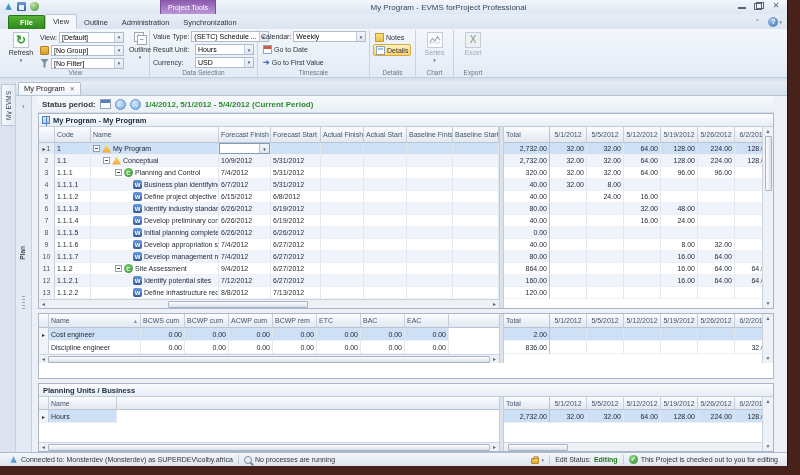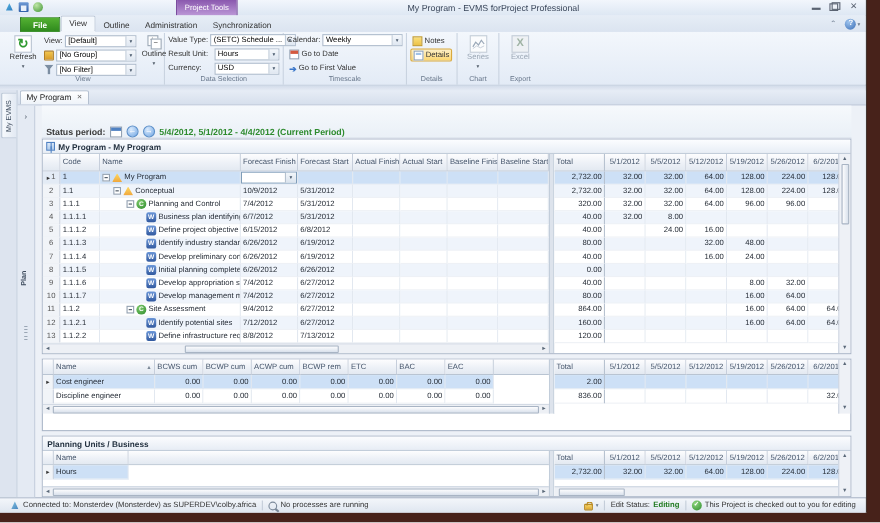--- a/index.html
+++ b/index.html
@@ -19,21 +19,21 @@
   .ptools-tab{position:absolute;left:160px;top:0;width:56px;height:14px;background:linear-gradient(#8a58ae,#bb97d6);color:#fff;font-size:7px;display:flex;align-items:center;justify-content:center;border-left:1px solid #7b4c9e;border-right:1px solid #7b4c9e;}
   .win-title{position:absolute;left:230px;right:120px;top:0;height:14px;display:flex;align-items:center;justify-content:center;font-size:8px;color:#39465a;white-space:nowrap;}
   .winbtns{position:absolute;right:6px;top:2px;display:flex;gap:7px;align-items:center;}
   .wb{width:10px;height:8px;position:relative;display:inline-block;}
   .wb-min::after{content:'';position:absolute;left:1px;right:1px;bottom:1px;height:2px;background:#5a6372;}
   .wb-rest::before{content:'';position:absolute;left:0;bottom:0;width:6px;height:5px;border:1px solid #5a6372;background:#eef2f8;}
   .wb-rest::after{content:'';position:absolute;right:0;top:0;width:6px;height:5px;border:1px solid #5a6372;}
   .wb-close{font-size:8px;line-height:8px;color:#5a6372;text-align:center;}
 
   
-  .tabrow{height:15px;background:linear-gradient(#e6edf6,#dbe4f0);display:flex;align-items:flex-end;padding-left:18px;position:relative;flex:none;}
+  .tabrow{height:15px;background:linear-gradient(#e6edf6,#dbe4f0);display:flex;align-items:flex-end;padding-left:8px;position:relative;flex:none;}
   .rtab{font-size:7.5px;color:#333;padding:2px 7px 2px;white-space:nowrap;}
   .rtab.file{background:linear-gradient(#55b233,#2d881c);color:#fff;font-weight:bold;border-radius:2px 2px 0 0;padding:2px 11px;border:1px solid #247414;border-bottom:none;}
   .rtab.active{background:#f4f8fc;border:1px solid #bcc7d6;border-bottom:1px solid #f4f8fc;border-radius:2px 2px 0 0;}
   .tabrow-right{position:absolute;right:5px;top:3px;display:flex;gap:8px;align-items:center;}
   .ic-collapse{font-size:7px;color:#6b7a8c;}
   .ic-help{width:10px;height:10px;border-radius:50%;background:radial-gradient(circle at 35% 30%,#9ec4ee,#3a6db5);color:#fff;font-size:7px;font-weight:bold;text-align:center;line-height:10px;}
   .ic-dd{font-size:5px;color:#6b7a8c;}
 
   
   .ribbon{height:49px;background:linear-gradient(#f3f7fc,#e3ebf6);border-bottom:1px solid #c3cedd;display:flex;padding:1px 0 0 2px;flex:none;}
@@ -83,21 +83,21 @@
   .doctab{background:linear-gradient(#ffffff,#eef3f9);border:1px solid #b4c0d0;border-bottom:none;border-radius:2px 2px 0 0;font-size:7.5px;color:#222;padding:1px 5px 2px;display:flex;align-items:center;gap:5px;}
   .doctab .x{color:#666;font-size:6px;line-height:6px;}
   .content-body{flex:1;display:flex;min-height:0;background:#edf1f7;}
   .plan-strip{width:16px;flex:none;background:#e4eaf3;border-right:1px solid #c6d0de;position:relative;}
   .plan-collapse{position:absolute;top:5px;left:2px;width:11px;height:11px;font-size:7px;color:#44505e;text-align:center;line-height:11px;}
   .plan-label{position:absolute;top:150px;left:3px;font-weight:bold;}
   .plan-dots{position:absolute;top:200px;left:6px;width:3px;height:14px;background:repeating-linear-gradient(#9aa6b4 0 1px,transparent 1px 3px);}
   .view-panel{flex:1;display:flex;flex-direction:column;min-width:0;padding-left:6px;}
 
   
-  .sp-row{height:30px;flex:none;display:flex;align-items:flex-end;gap:4px;font-size:8px;color:#3a3a3a;background:linear-gradient(#f6f9fc,#eaf0f7);border-bottom:1px solid #d5dde8;padding-left:2px;width:736px;}
+  .sp-row{height:17px;flex:none;display:flex;align-items:center;gap:4px;font-size:8px;color:#3a3a3a;background:linear-gradient(#f6f9fc,#eaf0f7);border-bottom:1px solid #d5dde8;padding-left:2px;width:736px;}
   .ic-spcal{width:11px;height:10px;}
   .navbtn{width:11px;height:11px;border-radius:50%;background:radial-gradient(circle at 35% 30%,#d9eafd,#72a7e3);border:1px solid #5b8fc9;color:#fff;font-size:7px;line-height:9px;text-align:center;}
   .sp-value{color:#2e8b2e;font-weight:bold;}
 
   
   .gsec{width:736px;border:1px solid #aab6c8;background:#fff;display:flex;flex-direction:column;flex:none;}
   .gsec-gap{height:4px;flex:none;}
   .grid-caption{height:13px;flex:none;background:linear-gradient(#fcfdff,#e8eef6);border-bottom:1px solid #c2cdda;display:flex;align-items:center;gap:3px;padding-left:3px;font-size:7.5px;font-weight:bold;color:#22303f;}
   .ic-grid{width:8px;height:8px;border:1px solid #4f81c2;background:linear-gradient(#dce9f8,#aecbeb);position:relative;}
   .ic-grid::after{content:'';position:absolute;left:3px;top:0;bottom:0;width:1px;background:#4f81c2;box-shadow:0 3px 0 #4f81c2;}
@@ -361,21 +361,21 @@
           <div class="plan-label"><span class="vtext">Plan</span></div>
           <div class="plan-dots"></div>
         </div>
         <div class="view-panel">
 
           <div class="sp-row">
             <span style="font-weight:bold;margin-left:2px">Status period:</span>
             <span class="ic-spcal ic-cal blue"></span>
             <span class="navbtn">←</span>
             <span class="navbtn">→</span>
-            <span class="sp-value">5/4/2012,  5/1/2012 - 4/4/2012 (Current Period)</span>
+            <span class="sp-value">1/4/2012,  5/1/2012 - 5/4/2012 (Current Period)</span>
           </div>
 
           <div class="gsec" style="height:196px">
             <div class="grid-caption">
               <span class="ic-grid"></span>
               <span>My Program - My Program</span>
             </div>
             <div class="gbody">
               <div class="pleft">
                 <div class="ghead">

